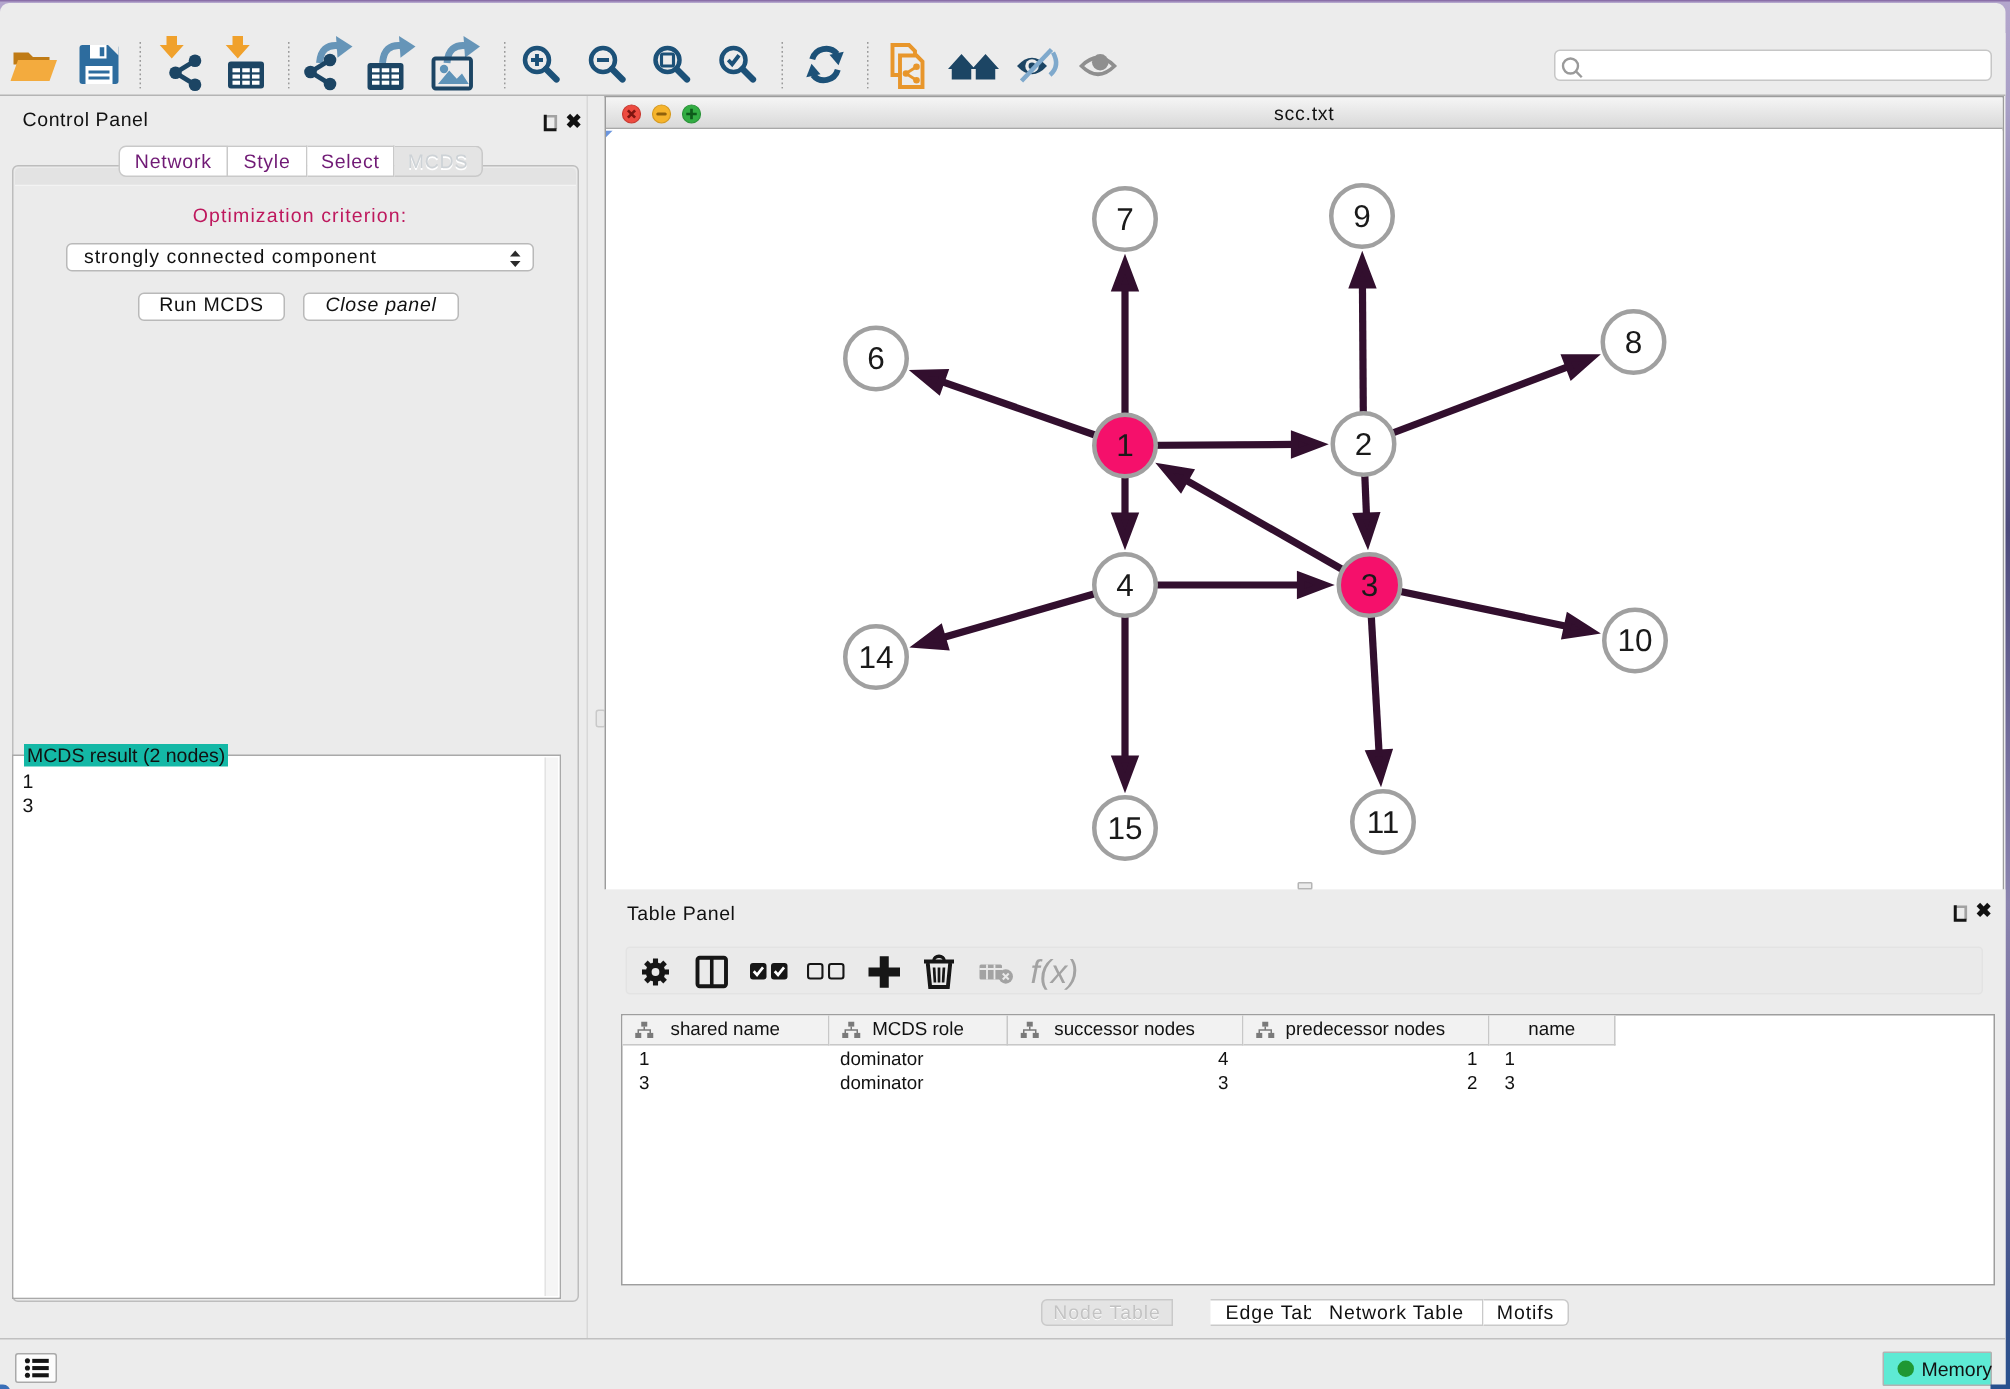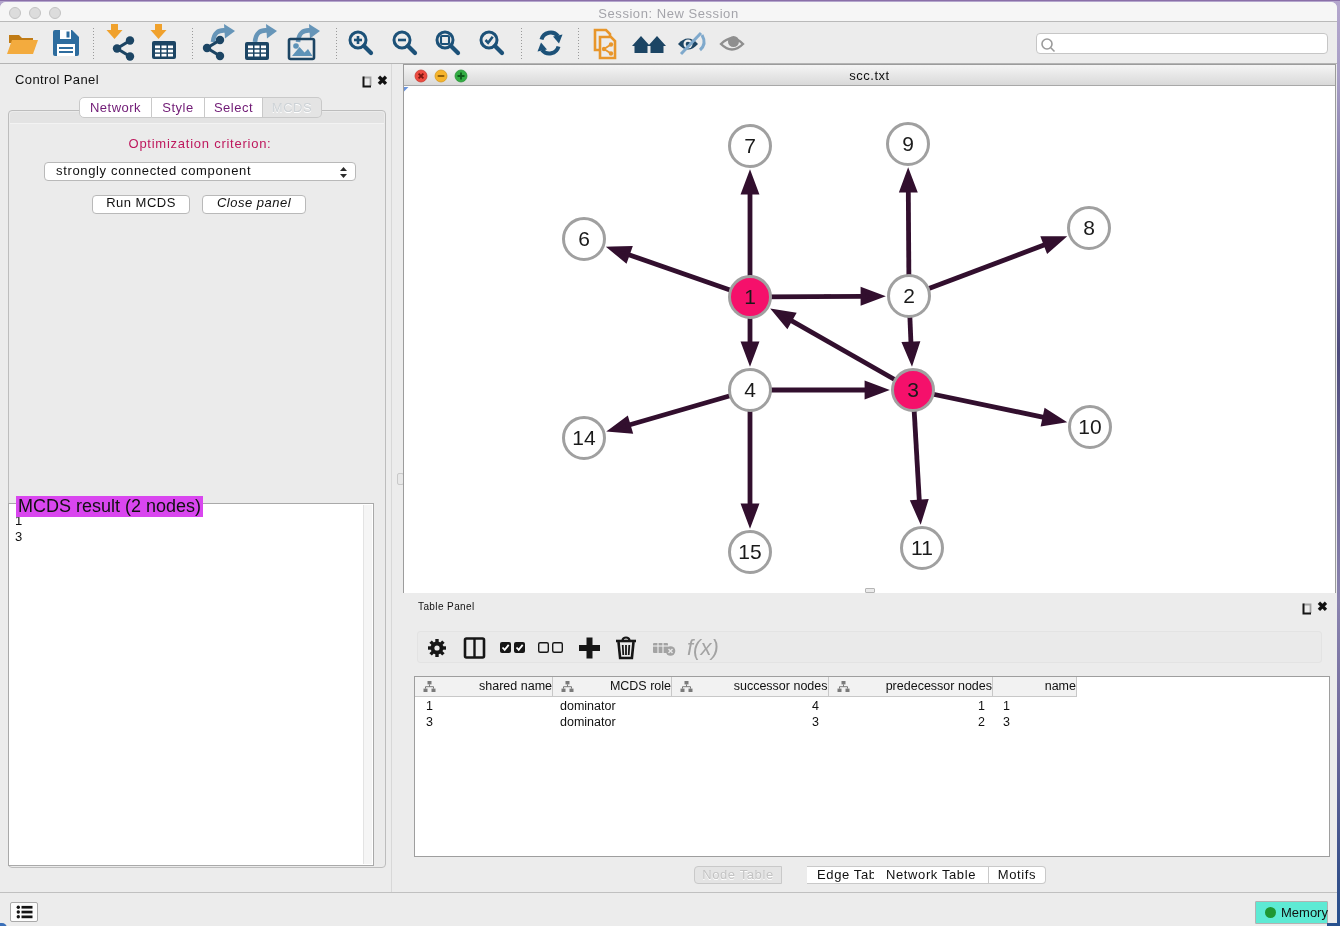--- a/index.html
+++ b/index.html
@@ -23,54 +23,48 @@
 #tabM{left:263px;width:59px;background:#e4e4e4;border-radius:0 5px 5px 0;color:#cdd2d6;text-shadow:0 1px 0 #fff;}
 #cpcontent{position:absolute;left:8px;top:46px;width:378px;height:758px;border:1px solid #bdbdbd;border-radius:4px;background:#ebebeb;}
 #cpstrip{position:absolute;left:1px;top:1px;width:374px;height:12px;background:#e3e3e3;border-bottom:1px solid #f3f3f3;border-radius:3px 3px 0 0;}
 #optlabel{position:absolute;left:9px;top:72px;width:382px;text-align:center;font-size:13px;letter-spacing:0.75px;color:#be185d;}
 #combo{position:absolute;left:44px;top:98px;width:312px;height:19px;background:#fff;border:1px solid #b9b9b9;border-radius:4px;font-size:13px;line-height:15px;letter-spacing:0.65px;padding-left:11px;color:#111;}
 #combo svg{position:absolute;right:7px;top:3px;}
 .btn{position:absolute;top:131px;height:19px;background:#fff;border:1px solid #b9b9b9;border-radius:4px;font-size:13px;text-align:center;line-height:14px;letter-spacing:0.5px;color:#111;}
 #btnRun{left:92px;width:98px;}
 #btnClose{left:202px;width:104px;font-style:italic;}
 #mcdsgroup{position:absolute;left:8px;top:439px;width:366px;height:363px;border:1px solid #a9a9a9;}
-#mcdslabel{position:absolute;left:7px;top:-8px;background:#d946ef;font-size:18px;padding:0 2px;color:#111;}
+#mcdslabel{position:absolute;left:7px;top:-8px;background:#14b8a6;font-size:13px;padding:0 2px;color:#111;}
 #mcdswhite{position:absolute;left:0;top:0;width:364px;height:361px;background:#fff;}
 #mcdstext{position:absolute;left:6px;top:9px;font-size:13px;line-height:16px;color:#111;}
 #mcdssb{position:absolute;right:1px;top:1px;width:9px;height:359px;background:#f5f5f5;border-left:1px solid #e3e3e3;}
 
 #vsplit{position:absolute;left:393px;top:62px;width:10px;height:828px;background:#ececec;}
 
 #netwin{position:absolute;left:403px;top:62px;width:933px;height:529px;border:1px solid #9c9c9c;border-bottom:none;background:#fff;}
 #nettitle{position:absolute;left:0;top:0;width:100%;height:21px;background:linear-gradient(#f5f5f5,#d9d9d9);border-bottom:1px solid #a8a8a8;}
 #nettitle .t{position:absolute;top:3px;width:100%;text-align:center;font-size:13px;letter-spacing:0.5px;color:#111;}
 #netcanvas{position:absolute;left:0;top:22px;width:931px;height:506px;background:#fff;}
 
 #tpanel{position:absolute;left:403px;top:591px;width:934px;height:299px;background:#ececec;}
-#tphead{position:absolute;left:15px;top:8px;font-size:10px;letter-spacing:0.4px;color:#111;}
+#tphead{position:absolute;left:15px;top:8px;font-size:13px;letter-spacing:0.4px;color:#111;}
 #tptoolbar{position:absolute;left:14px;top:38px;width:905px;height:32px;background:#eaeaea;border:1px solid #e3e3e3;border-radius:3px;}
 #tablebox{position:absolute;left:11px;top:83px;width:916px;height:181px;border:1px solid #9e9e9e;background:#fff;}
-.th{position:absolute;top:0;height:20px;background:#f2f2f2;border-right:1px solid #c8c8c8;border-bottom:1px solid #c8c8c8;font-size:12.5px;color:#111;text-align:right;line-height:19px;}
+.th{position:absolute;top:0;height:20px;background:#f2f2f2;border-right:1px solid #c8c8c8;border-bottom:1px solid #c8c8c8;font-size:12.5px;color:#111;text-align:center;line-height:19px;}
 .td{position:absolute;height:16px;font-size:12.5px;color:#111;line-height:16px;}
 .tabb{position:absolute;top:273px;height:18px;background:#fff;border:1px solid #c9c9c9;border-left:none;font-size:13px;letter-spacing:0.6px;color:#111;text-align:center;line-height:16px;}
 
 #statusbar{position:absolute;left:0;top:890px;width:100%;height:34px;background:#ececec;border-top:1px solid #c0c0c0;}
 #listbtn{position:absolute;left:10px;top:9px;width:28px;height:20px;background:#fcfcfc;border:1px solid #a9a9a9;border-radius:2px;}
 #membtn{position:absolute;right:9px;top:8px;width:73px;height:23px;background:#5eead4;border:1px solid #b2b2b2;border-radius:1px;font-size:13px;line-height:21px;text-align:left;padding-left:25px;color:#111;}
 #memdot{position:absolute;left:9px;top:5px;width:11px;height:11px;border-radius:50%;background:#1f9733;}
 </style></head>
 <body>
 <div id="topline"></div>
 <div id="win">
-  <div id="titlebar">
-    <div class="tl" style="left:9px;"></div>
-      <div class="tl" style="left:29px;"></div>
-      <div class="tl" style="left:49px;"></div>
-    <div id="title">Session: New Session</div>
-  </div>
   <div id="toolbar">
       <div class="sep" style="left:93px;"></div>
       <div class="sep" style="left:191.5px;"></div>
       <div class="sep" style="left:336px;"></div>
       <div class="sep" style="left:521px;"></div>
       <div class="sep" style="left:577.5px;"></div>
       <svg class="ticon" style="left:4px;top:3px" width="36" height="38" viewBox="0 0 36 38">
         <path d="M5 10 h10 l3 3 h11 v5 H5 z" fill="#c07b15"></path>
 <path d="M3 29 L8 15 h26 l-5 14 z" fill="#f3ab3e"></path>
       </svg>

